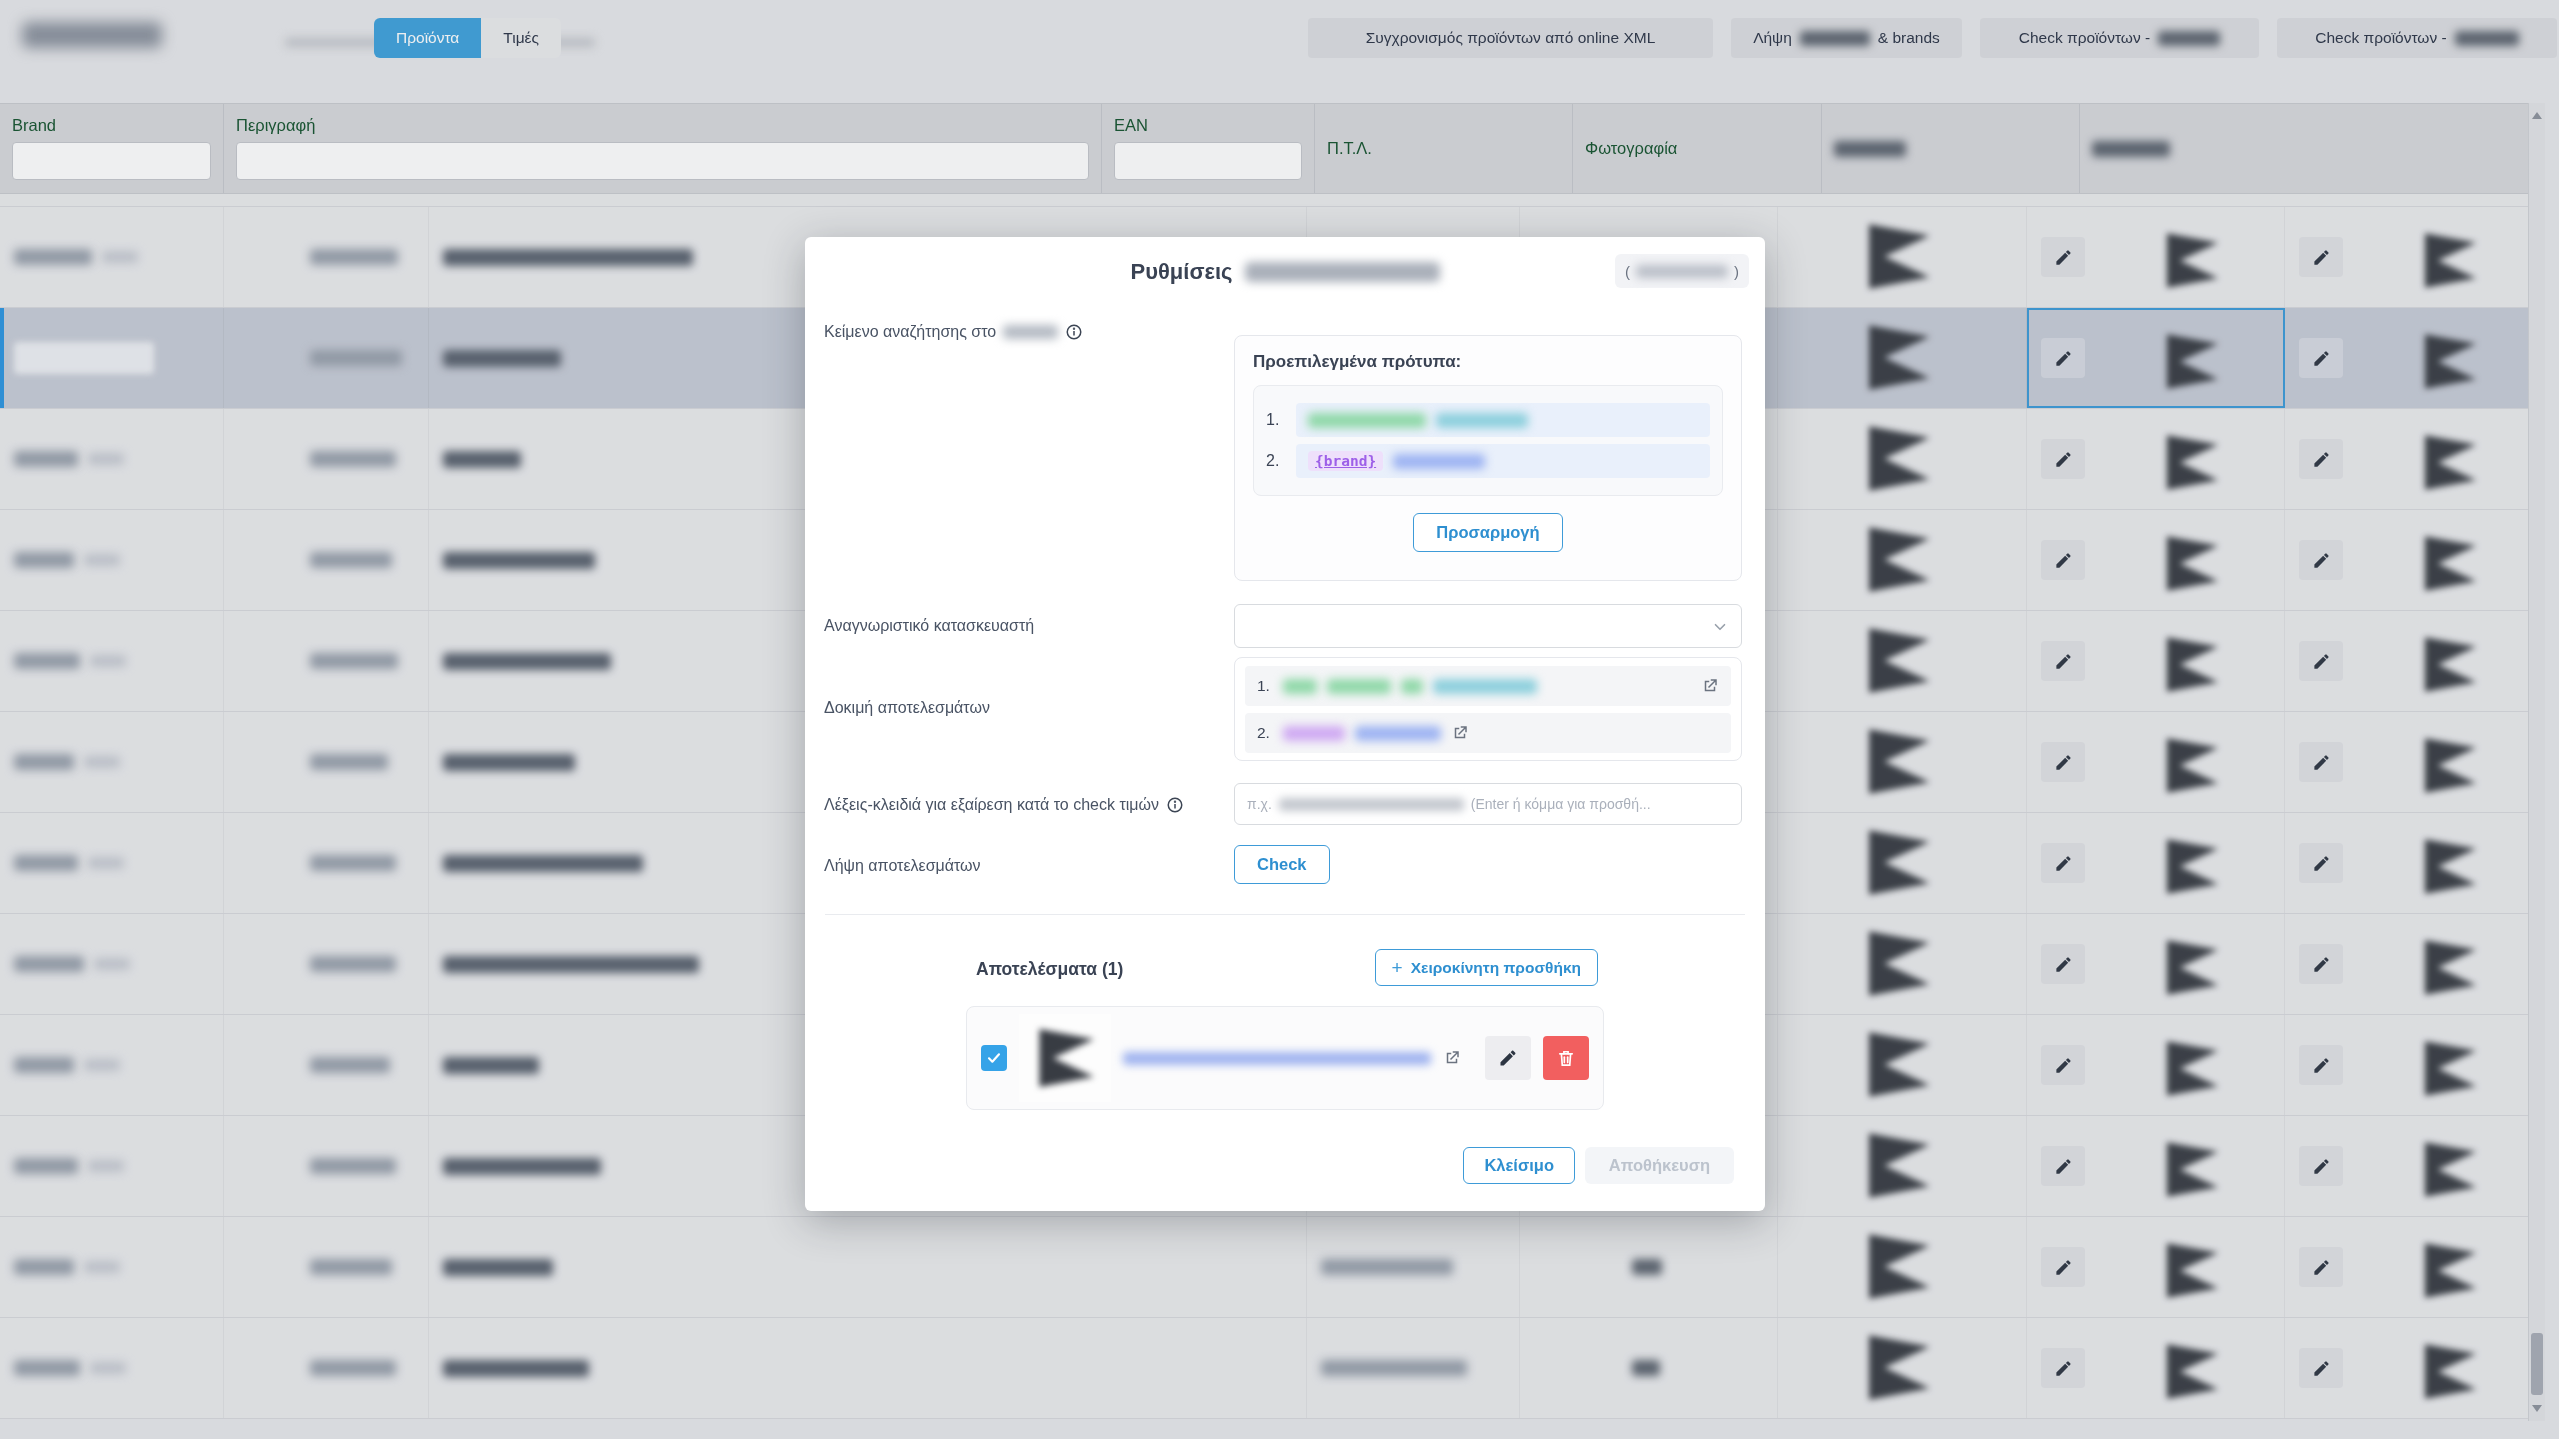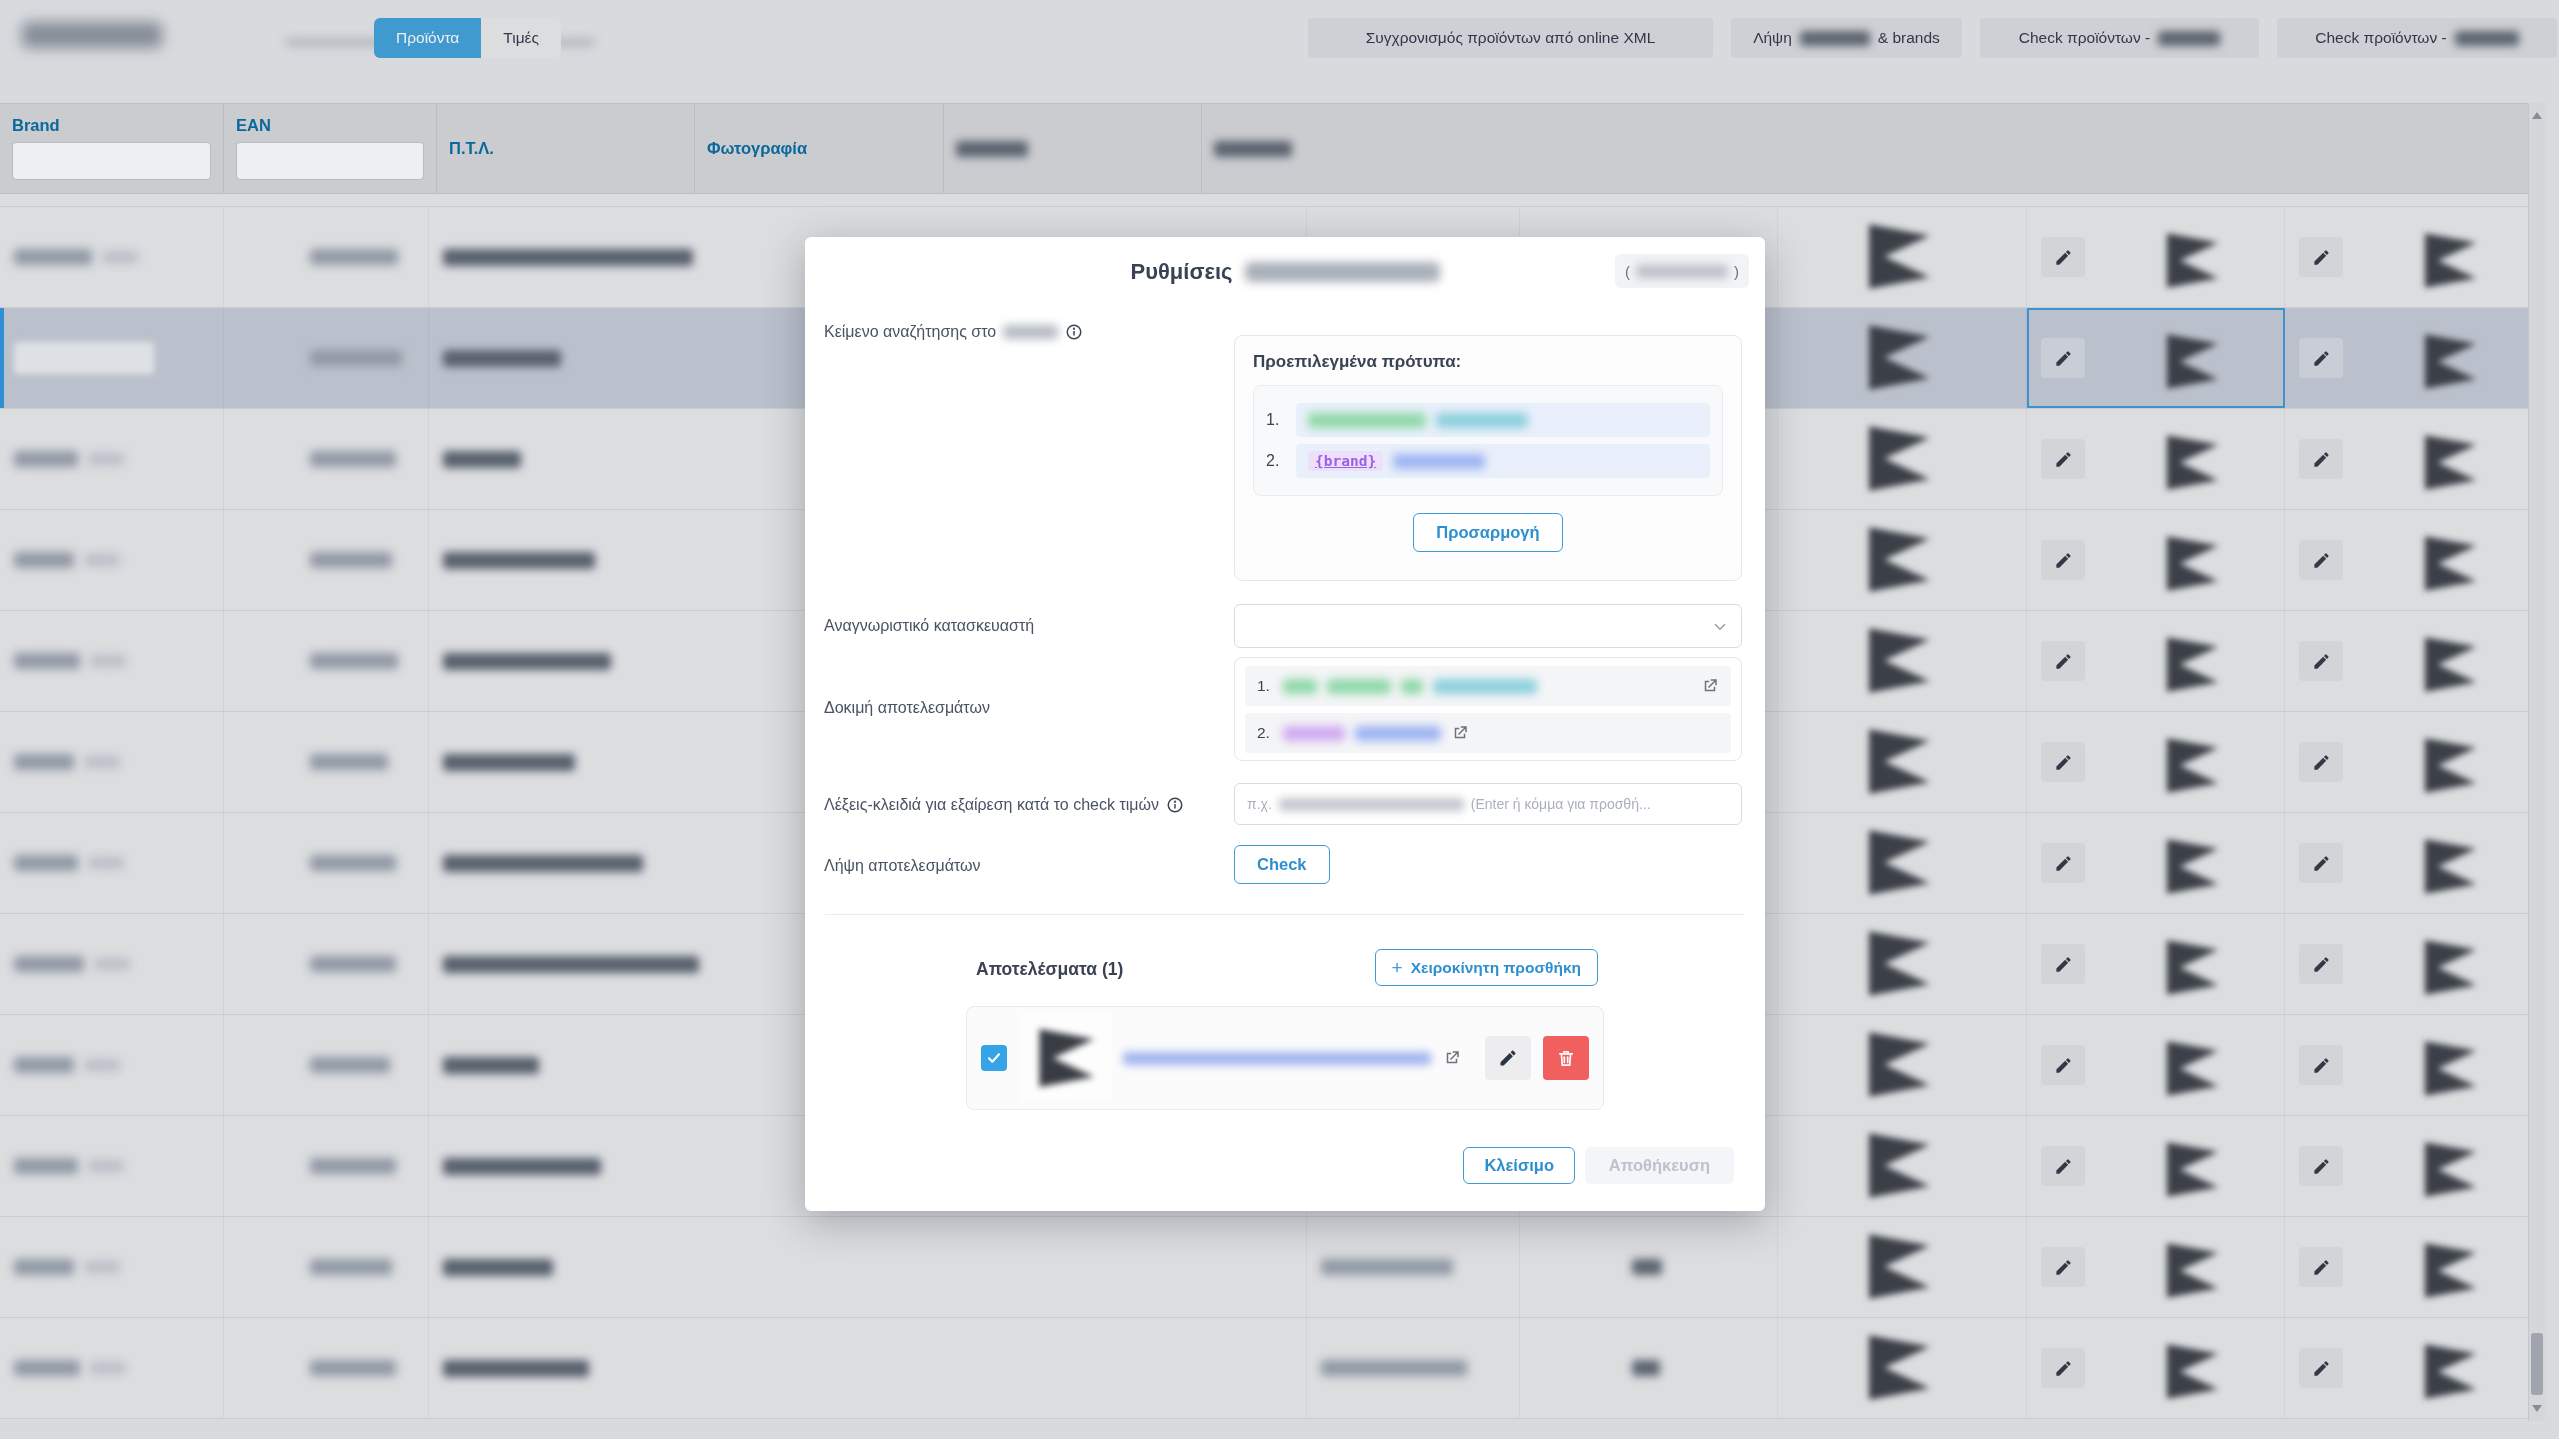--- a/index.html
+++ b/index.html
@@ -30,21 +30,21 @@
   .tab.inactive{background:#eaebed;color:#2b3447;}
   .toolbtns{position:absolute;right:2px;top:18px;display:flex;gap:18px;}
   .tbtn{height:40px;background:#dcdde1;border:none;border-radius:4px;color:#2b3447;
         font-size:15.5px;font-family:inherit;display:flex;align-items:center;justify-content:center;gap:8px;padding:0 14px;box-sizing:border-box;}
   .tbtn .blob{height:15px;}
 
   
   .thead{position:absolute;left:0;top:103px;width:2528px;height:91px;background:#d7d8dc;
          border-top:1px solid #c9cbd0;border-bottom:1px solid #c9cbd0;display:flex;box-sizing:border-box;}
   .hcell{box-sizing:border-box;border-right:1px solid #c6c8cd;padding:8px 12px;position:relative;}
-  .hlabel{font-weight:700;font-size:16.5px;color:#0369a1;height:26px;display:flex;align-items:center;}
+  .hlabel{font-weight:400;font-size:16.5px;color:#14532d;height:26px;display:flex;align-items:center;}
   .hfilter{margin-top:4px;height:38px;background:#fff;border:1px solid #c4c7cc;border-radius:4px;width:100%;box-sizing:border-box;font-size:14px;padding:0 8px;font-family:inherit;}
   .hcell.center{display:flex;align-items:center;}
   .c1{width:224px;} .c2{width:205px;} .c3{width:878px;} .c4{width:213px;}
   .c5{width:258px;} .c6{width:249px;} .c7{width:258px;} .c8{width:243px;border-right:none;}
 
   .tbody{position:absolute;left:0;top:194px;width:2528px;height:1227px;overflow:hidden;}
   .trow{display:flex;height:101px;background:#eaebed;border-bottom:1px solid #d7d9dd;box-sizing:border-box;position:relative;}
   .trow.stub{height:13px;}
   .trow.sel{background:#c7ccd7;}
   .trow.sel::before{content:'';position:absolute;left:0;top:0;bottom:0;width:4px;background:#2f8fd4;z-index:2;}
@@ -153,20 +153,24 @@
     <button class="tbtn" style="width:280px">
       <span>Check προϊόντων -</span>
       <span class="blob dk" style="width:64px"></span>
     </button>
   </div>
 </div>
 
 <div class="thead">
   <div class="hcell c1">
     <div class="hlabel">Brand</div>
+    <input class="hfilter" style="">
+  </div>
+  <div class="hcell c3">
+    <div class="hlabel">Περιγραφή</div>
     <input class="hfilter" style="">
   </div>
   <div class="hcell c4">
     <div class="hlabel">EAN</div>
     <input class="hfilter" style="">
   </div>
   <div class="hcell c5 center">
     <div class="hlabel">Π.Τ.Λ.</div>
   </div>
   <div class="hcell c6 center">

